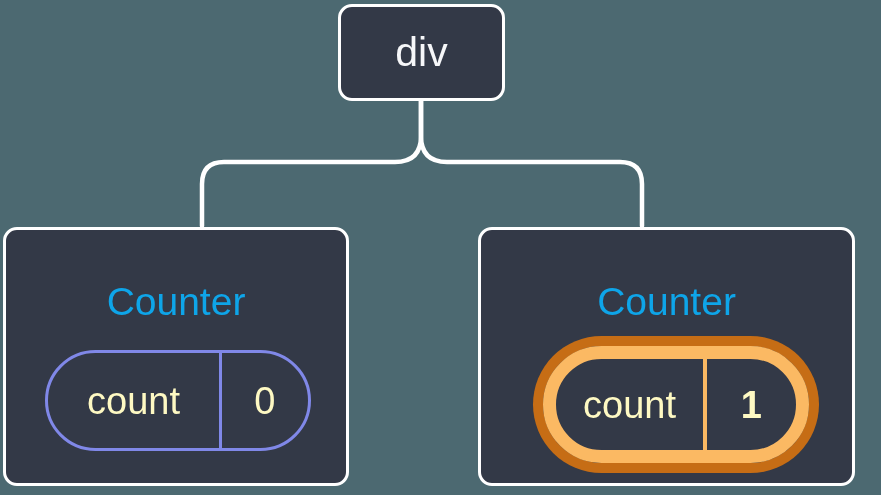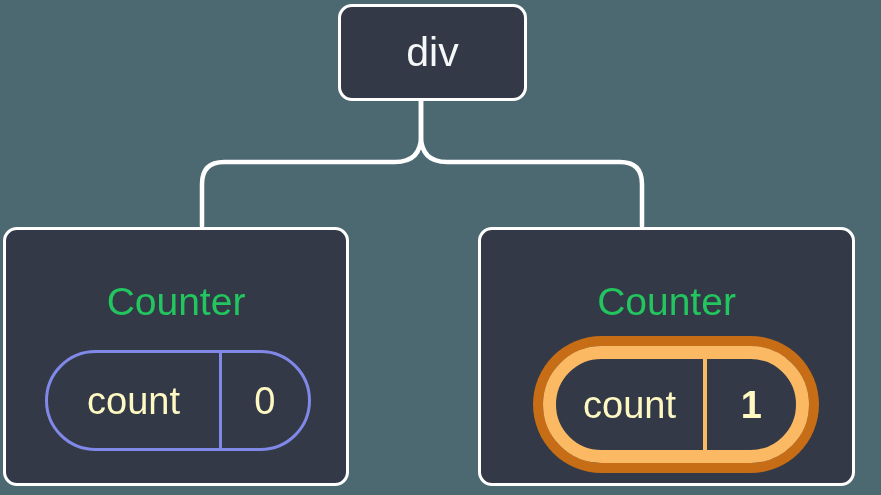--- a/index.html
+++ b/index.html
@@ -23,40 +23,40 @@
   }
   .node {
     position: absolute;
     box-sizing: border-box;
     background: #333947;
     border: 3px solid #FFFFFF;
     border-radius: 14px;
   }
   .root-node {
     left: 338px; top: 4px;
-    width: 189px; height: 97px;
+    width: 167px; height: 97px;
     display: flex;
     align-items: center;
     justify-content: center;
     color: #F6F7F9;
     font-size: 41px;
     font-weight: 500;
   }
   .card {
     top: 227px;
     height: 259px;
   }
   .card-left { left: 3px;   width: 346px; }
   .card-right{ left: 478px; width: 377px; }
   .card-title {
     position: absolute;
     left: 0; right: 0;
     top: 52px;
     text-align: center;
-    color: #22c55e;
+    color: #0ea5e9;
     font-size: 39px;
     font-weight: 500;
     line-height: 1;
   }
   .state-pill {
     position: absolute;
     box-sizing: border-box;
     border-radius: 999px;
   }
   .pill-plain {

